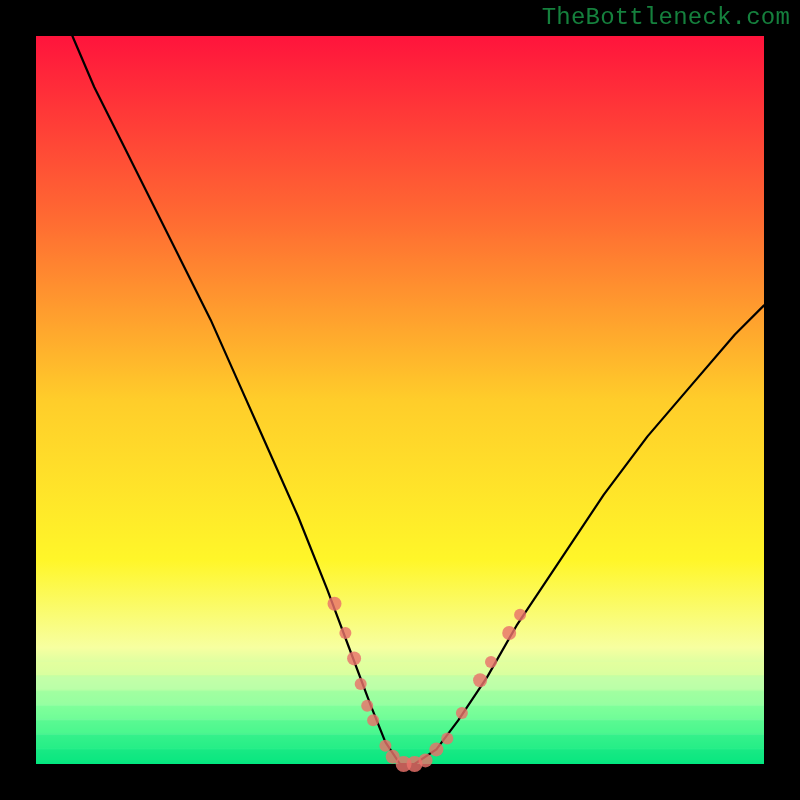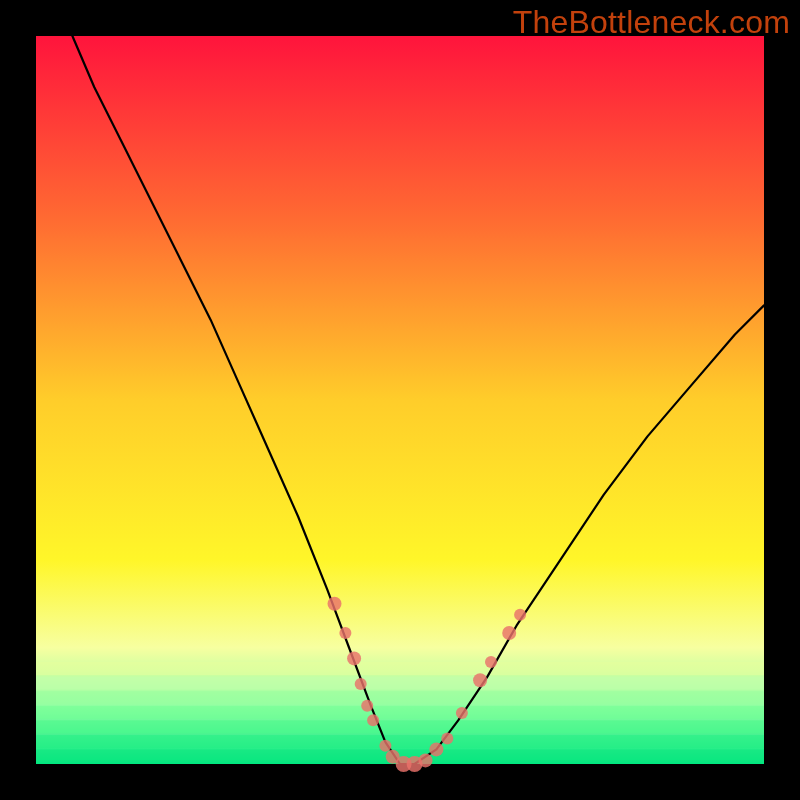--- a/index.html
+++ b/index.html
@@ -12,24 +12,24 @@
     position: relative;
     font-family: Arial, Helvetica, sans-serif;
   }
   #chart {
     display: block;
   }
   #watermark {
     position: absolute;
     top: 4px;
     right: 10px;
-    color: #c2410c;
-    font-size: 32px;
+    color: #15803d;
+    font-size: 24px;
     letter-spacing: 0.2px;
-    font-family: Liberation Sans, sans-serif;
+    font-family: Liberation Mono, monospace;
   }
 </style>
 </head>
 <body>
 
 <svg id="chart" width="800" height="800" viewBox="0 0 800 800">
     <defs>
       <linearGradient id="bg-grad" x1="0" y1="0" x2="0" y2="1">
         <stop offset="0%" stop-color="#ff143c"></stop>
         <stop offset="25%" stop-color="#ff6a32"></stop>

